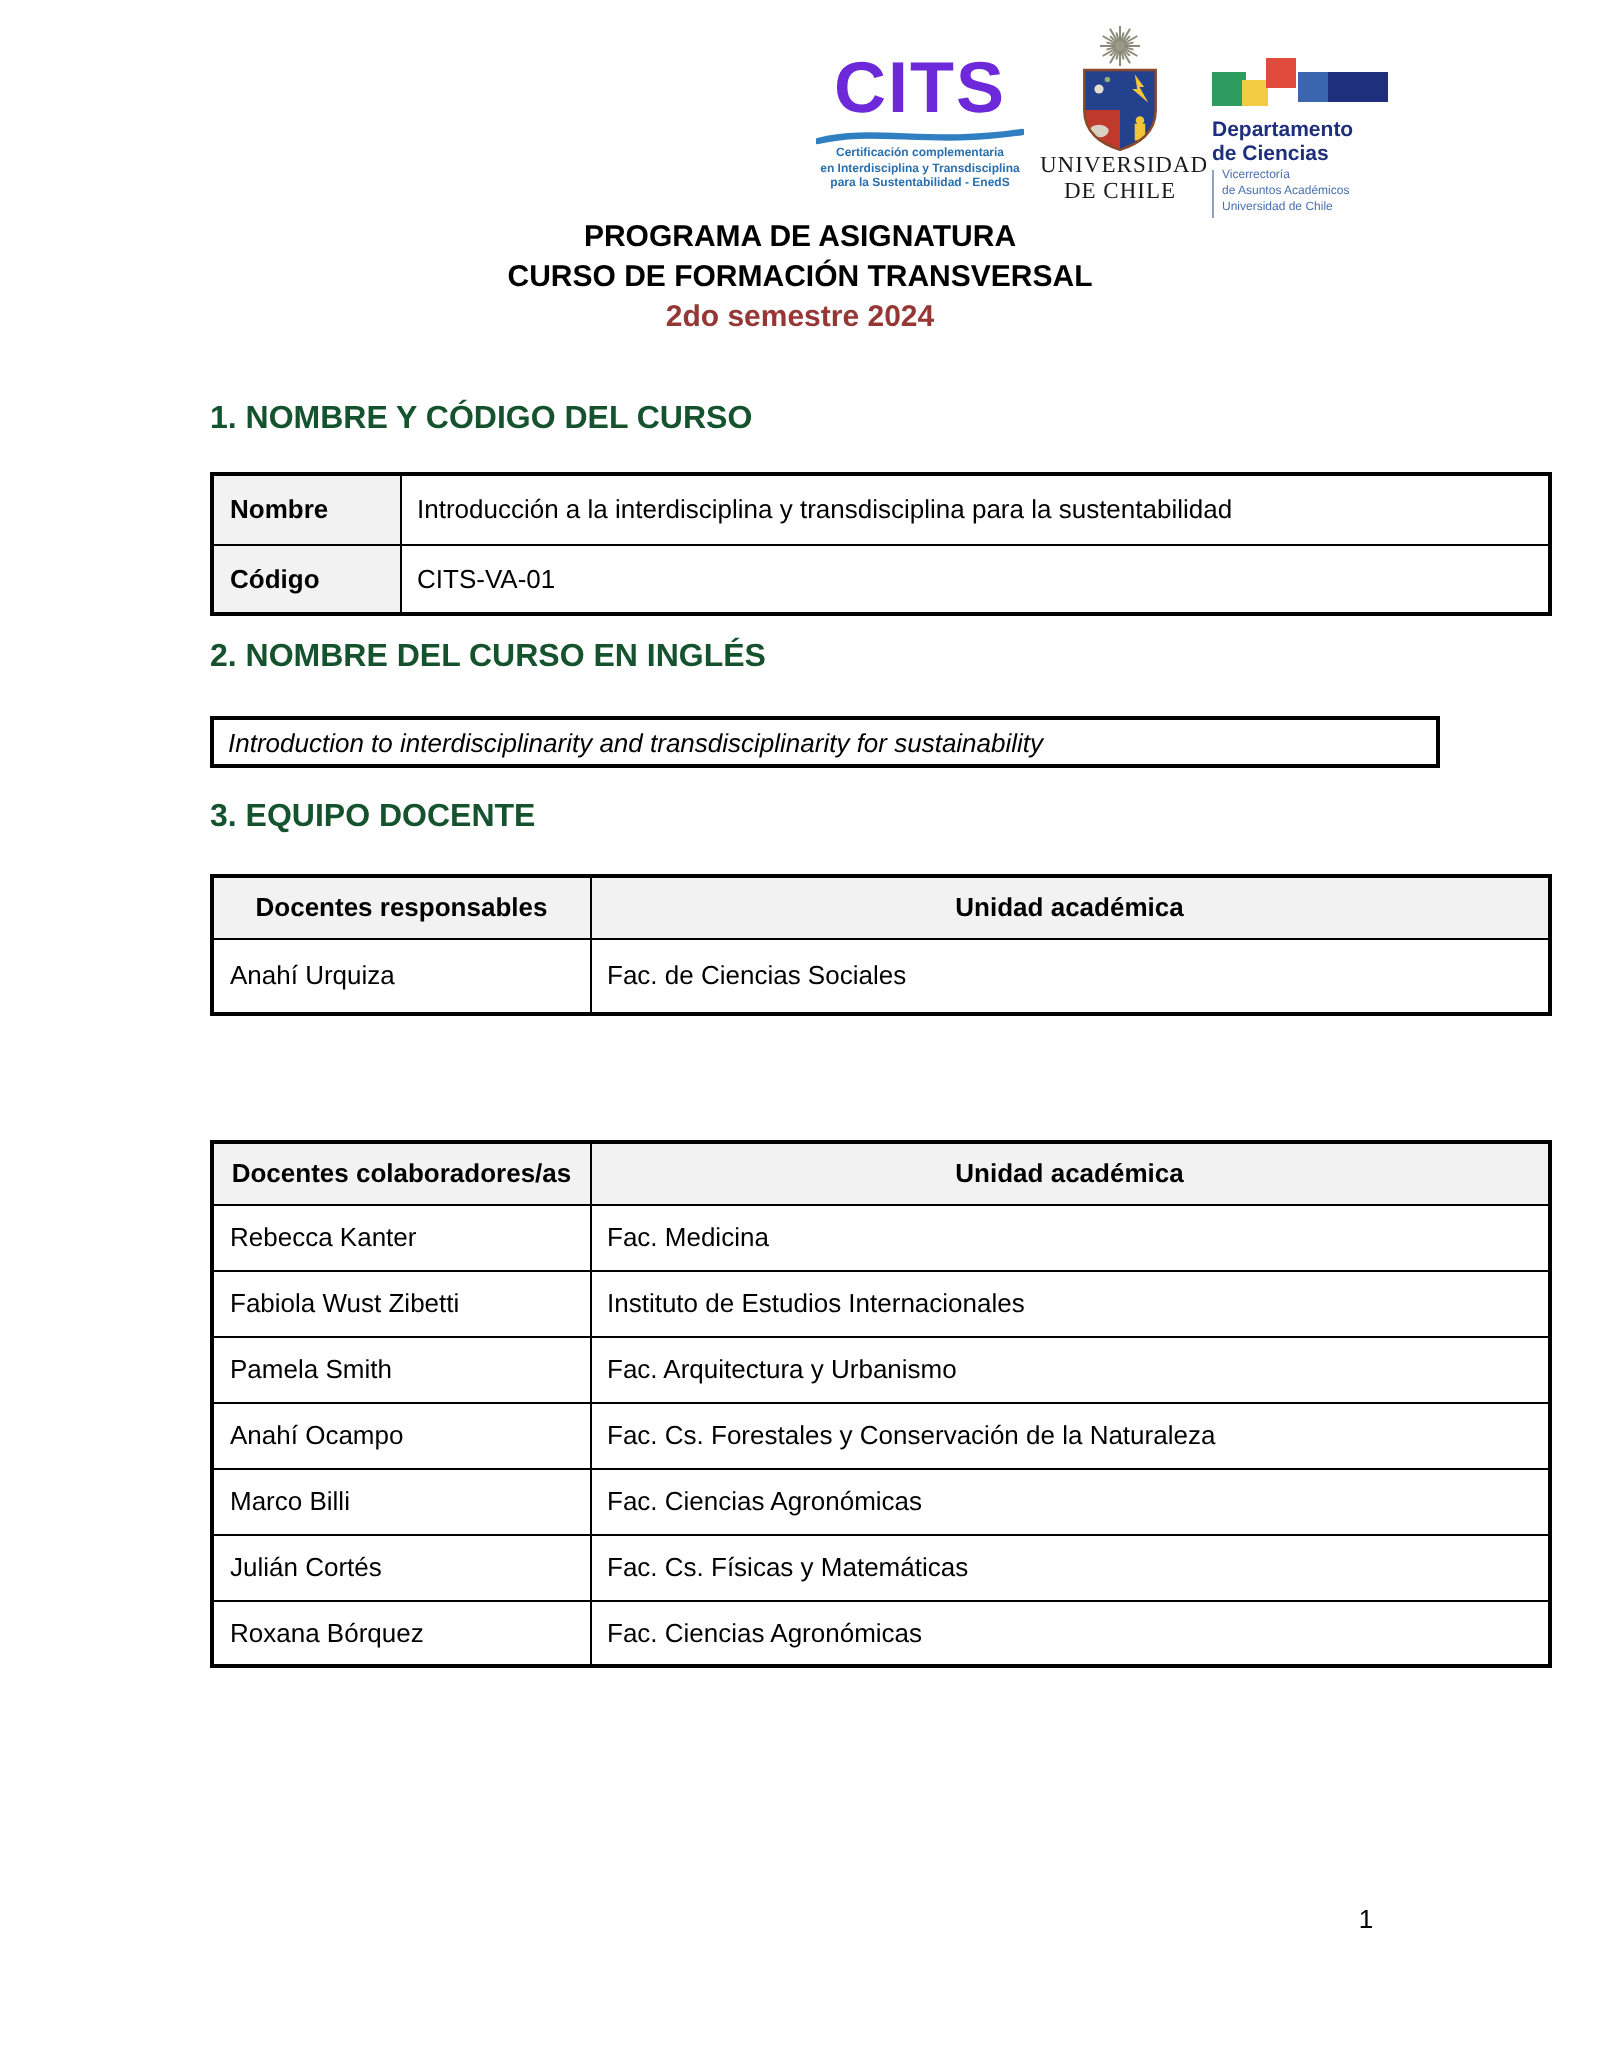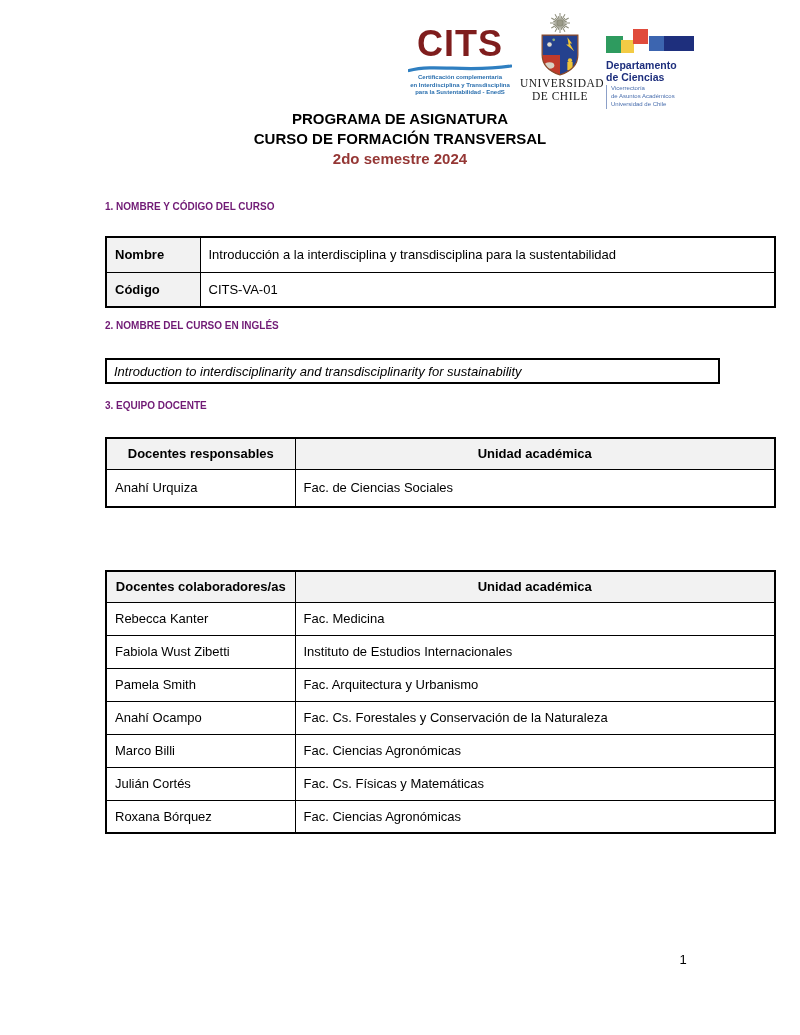--- a/index.html
+++ b/index.html
@@ -3,21 +3,21 @@
 <meta charset="utf-8">
 <style>
   html,body{margin:0;padding:0;background:#ffffff;}
   .page{
     position:relative;width:800px;height:1035px;background:#ffffff;
     font-family:"Liberation Sans",sans-serif;color:#000;overflow:hidden;
   }
 
   
   .logo-cits{position:absolute;left:403px;top:26px;width:114px;text-align:center;}
-  .cits-word{font-size:36px;font-weight:bold;color:#7f1d1d;line-height:1;letter-spacing:1px;}
+  .cits-word{font-size:36px;font-weight:bold;color:#6d28d9;line-height:1;letter-spacing:1px;}
   .cits-wave{display:block;margin:1px auto 1px auto;}
   .cits-tagline{font-size:6px;font-weight:bold;color:#2a6fae;line-height:1.25;}
 
   .logo-uchile{position:absolute;left:520px;top:10px;width:80px;text-align:center;}
   .uchile-name{font-family:"Liberation Serif",serif;font-size:11.5px;color:#1a1a1a;line-height:1.15;letter-spacing:0.5px;margin-top:1px;}
 
   .logo-pregrado{position:absolute;left:606px;top:27px;width:90px;}
   .preg-squares{position:relative;width:88px;height:30px;}
   .preg-squares .sq{position:absolute;}
   .sq-green{left:0;top:9px;width:17px;height:17px;background:#2e9b5f;}
@@ -27,21 +27,21 @@
   .sq-navy{left:58px;top:9px;width:30px;height:15px;background:#1e2f7d;}
   .preg-title{font-size:10.5px;font-weight:bold;color:#1e2f7d;line-height:1.15;margin-top:2px;}
   .preg-sub{margin-top:2px;border-left:1px solid #8ca0c8;padding-left:4px;font-size:6px;color:#4a6fae;line-height:1.3;}
 
   
   .doc-title{position:absolute;top:109px;left:0;width:100%;text-align:center;
     font-size:15px;font-weight:bold;line-height:20px;color:#000;}
   .title-accent{color:#953735;}
 
   
-  .section-heading{position:absolute;left:105px;font-size:10px;font-weight:bold;color:#701a75;text-align:right;}
+  .section-heading{position:absolute;left:105px;font-size:16px;font-weight:bold;color:#14532d;text-align:right;}
   #h-s1{top:201px;} #h-s2{top:320px;} #h-s3{top:400px;}
 
   
   table.doc{border-collapse:collapse;table-layout:fixed;width:671px;position:absolute;left:105px;border:2px solid #000;}
   .doc td,.doc th{border:1px solid #000;font-size:13px;padding:2px 8px;vertical-align:middle;
     white-space:pre-line;text-align:left;font-weight:normal;overflow:hidden;}
   .doc th{font-weight:bold;text-align:center;background:#f2f2f2;}
   .doc td.label{background:#f2f2f2;font-weight:bold;}
   #table-s1{top:236px;} #table-resp{top:437px;} #table-colab{top:570px;}
   .h35{height:35px;} .h31{height:31px;} .h38{height:38px;} .h44{height:44px;} .h33{height:33px;}

